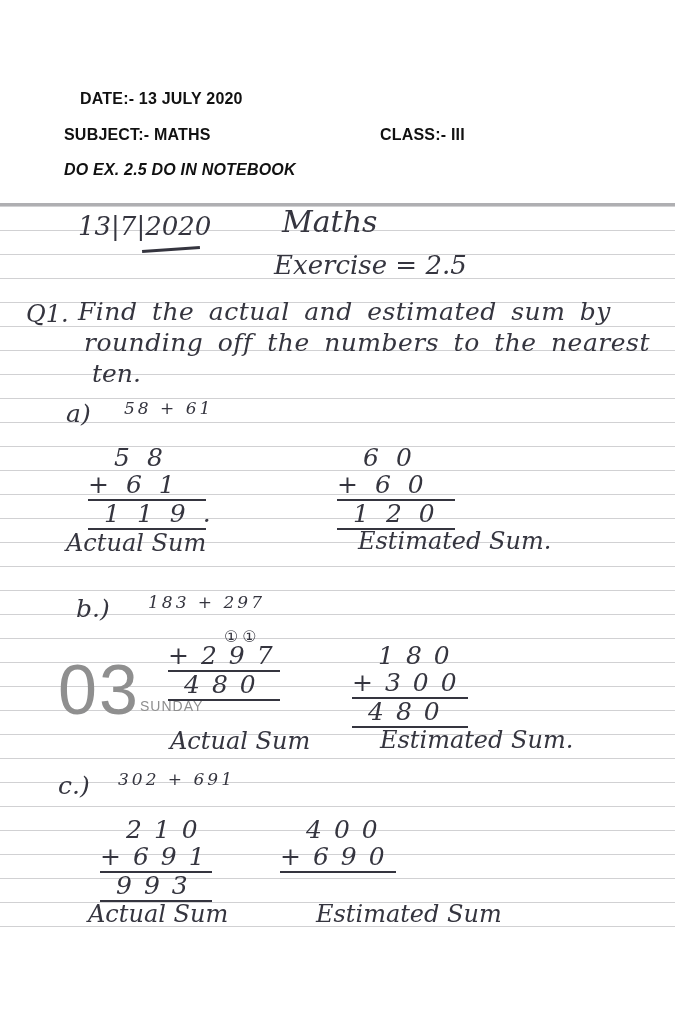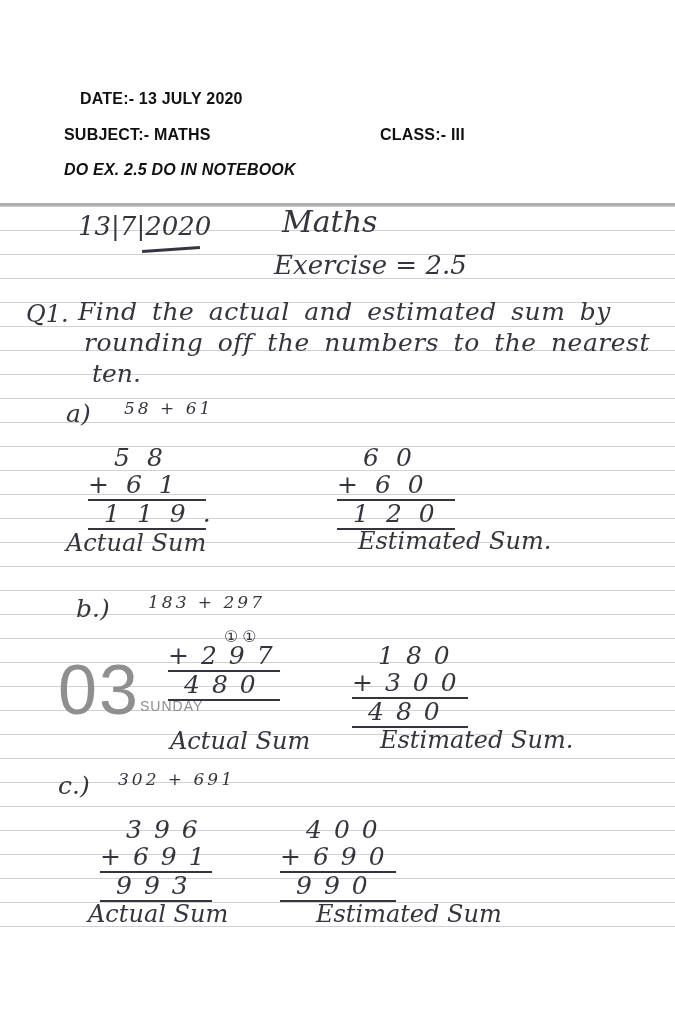--- a/index.html
+++ b/index.html
@@ -117,25 +117,24 @@
   <div class="sb pb-est">
     <div class="row pl1">180</div>
     <div class="row ul">+300</div>
     <div class="row ul pl2">480</div>
   </div>
   <div class="hw cap pb-est-cap">Estimated Sum.</div>
 
   <div class="hw prob-label pc-label">c.)</div>
   <div class="hw prob-expr pc-expr">302 + 691</div>
   <div class="sb pc-act">
-    <div class="row pl1">396</div>
+    <div class="row pl1">210</div>
     <div class="row ul">+691</div>
     <div class="row ul pl2">993</div>
   </div>
   <div class="hw cap pc-act-cap">Actual Sum</div>
   <div class="sb pc-est">
     <div class="row pl1">400</div>
     <div class="row ul">+690</div>
-    <div class="row ul pl2">990</div>
   </div>
   <div class="hw cap pc-est-cap">Estimated Sum</div>
 
 </div>
 
 </body></html>

